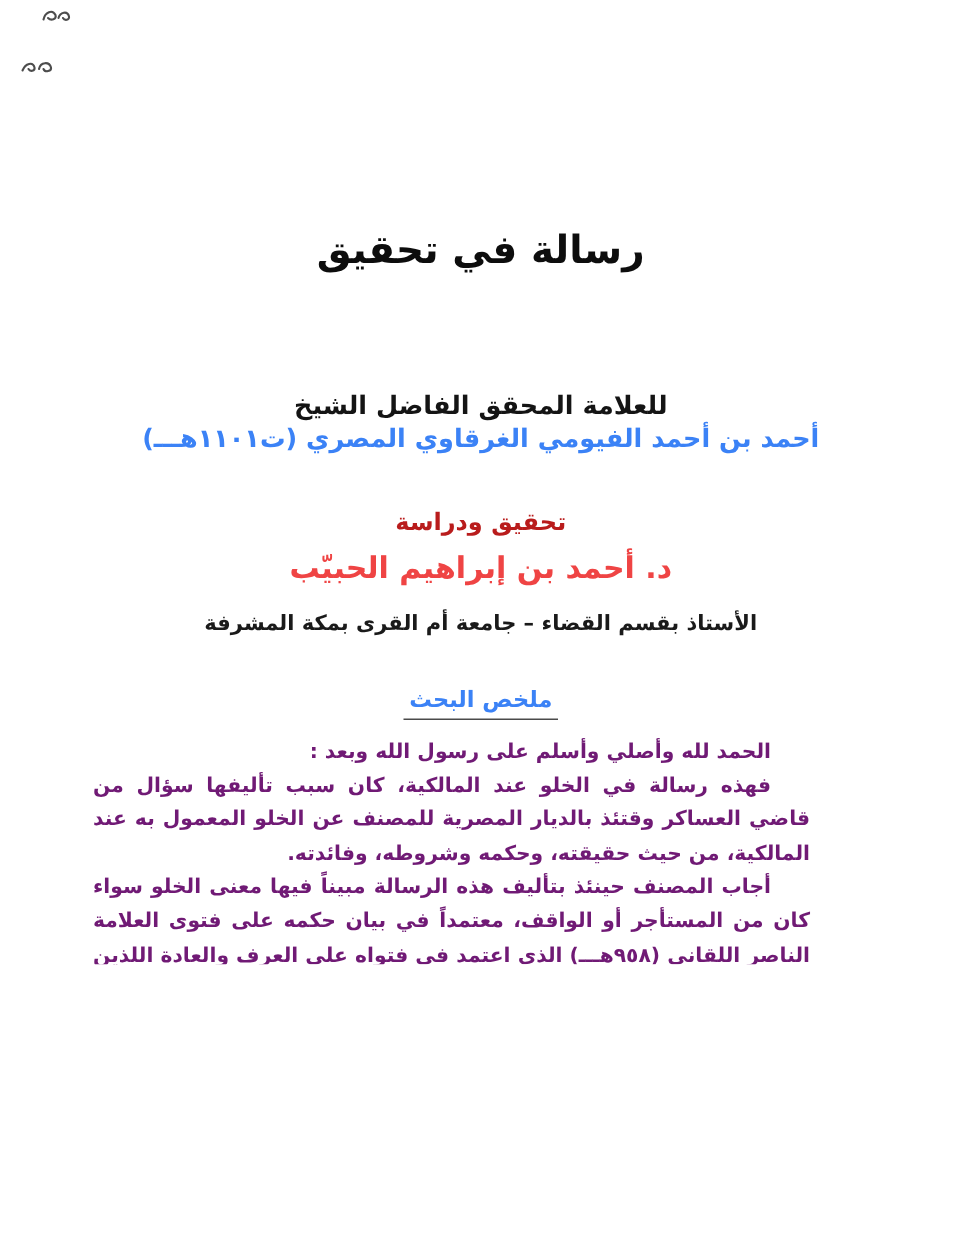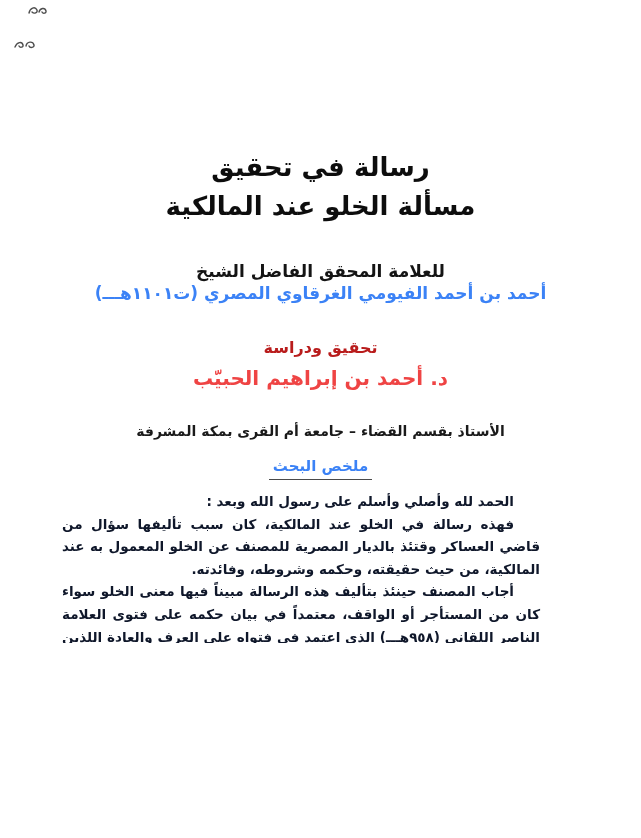--- a/index.html
+++ b/index.html
@@ -49,21 +49,21 @@
     font-weight: bold;
     color: #b91c1c;
   }
   .editor-name {
     top: 366px;
     font-size: 20px;
     font-weight: bold;
     color: #ef4444;
   }
   .editor-title {
-    top: 423px;
+    top: 408px;
     font-size: 14px;
     font-weight: bold;
     color: #1a1a1a;
   }
   .abstract-heading {
     top: 457px;
     font-size: 15px;
     font-weight: bold;
     color: #3b82f6;
   }
@@ -79,21 +79,21 @@
     width: 478px;
     text-align: justify;
     direction: rtl;
   }
   .abstract-body p {
     margin: 0;
     text-indent: 26px;
     font-size: 13.5px;
     line-height: 22.6px;
     font-weight: bold;
-    color: #0f172a;
+    color: #701a75;
   }
   .pencil-mark {
     position: absolute;
     opacity: 0.85;
   }
   .pencil-mark.m1 { left: 27px; top: 4px; }
   .pencil-mark.m2 { left: 13px; top: 37px; }
 </style>
 </head>
 <body>
@@ -102,21 +102,20 @@
 
   <svg class="pencil-mark m1" width="22" height="14" viewBox="0 0 22 14">
     <path d="M2 9 C3 4, 8 2, 10 6 C11 9, 7 10, 5 8 M12 8 C13 4, 18 3, 19 7 C19.5 9.5, 16 10, 15 8" fill="none" stroke="#2e2e2e" stroke-width="1.4" stroke-linecap="round"></path>
   </svg>
   <svg class="pencil-mark m2" width="24" height="15" viewBox="0 0 24 15">
     <path d="M2 10 C4 5, 9 4, 10 8 C10.5 10.5, 7 11, 6 9 M13 9 C14 4, 20 4, 21 8 C21.5 10.5, 17 11.5, 16 9" fill="none" stroke="#2e2e2e" stroke-width="1.4" stroke-linecap="round"></path>
   </svg>
 
   <div class="centered main-title">
     <div>رسالة في تحقيق</div>
-    <div>مسألة الخلو عند المالكية</div>
   </div>
 
   <div class="centered honorific">للعلامة المحقق الفاضل الشيخ</div>
   <div class="centered author-line">أحمد بن أحمد الفيومي الغرقاوي المصري (ت١١٠١هـــ)</div>
 
   <div class="centered tahqiq-label">تحقيق ودراسة</div>
   <div class="centered editor-name">د. أحمد بن إبراهيم الحبيّب</div>
   <div class="centered editor-title">الأستاذ بقسم القضاء – جامعة أم القرى بمكة المشرفة</div>
 
   <div class="centered abstract-heading">

